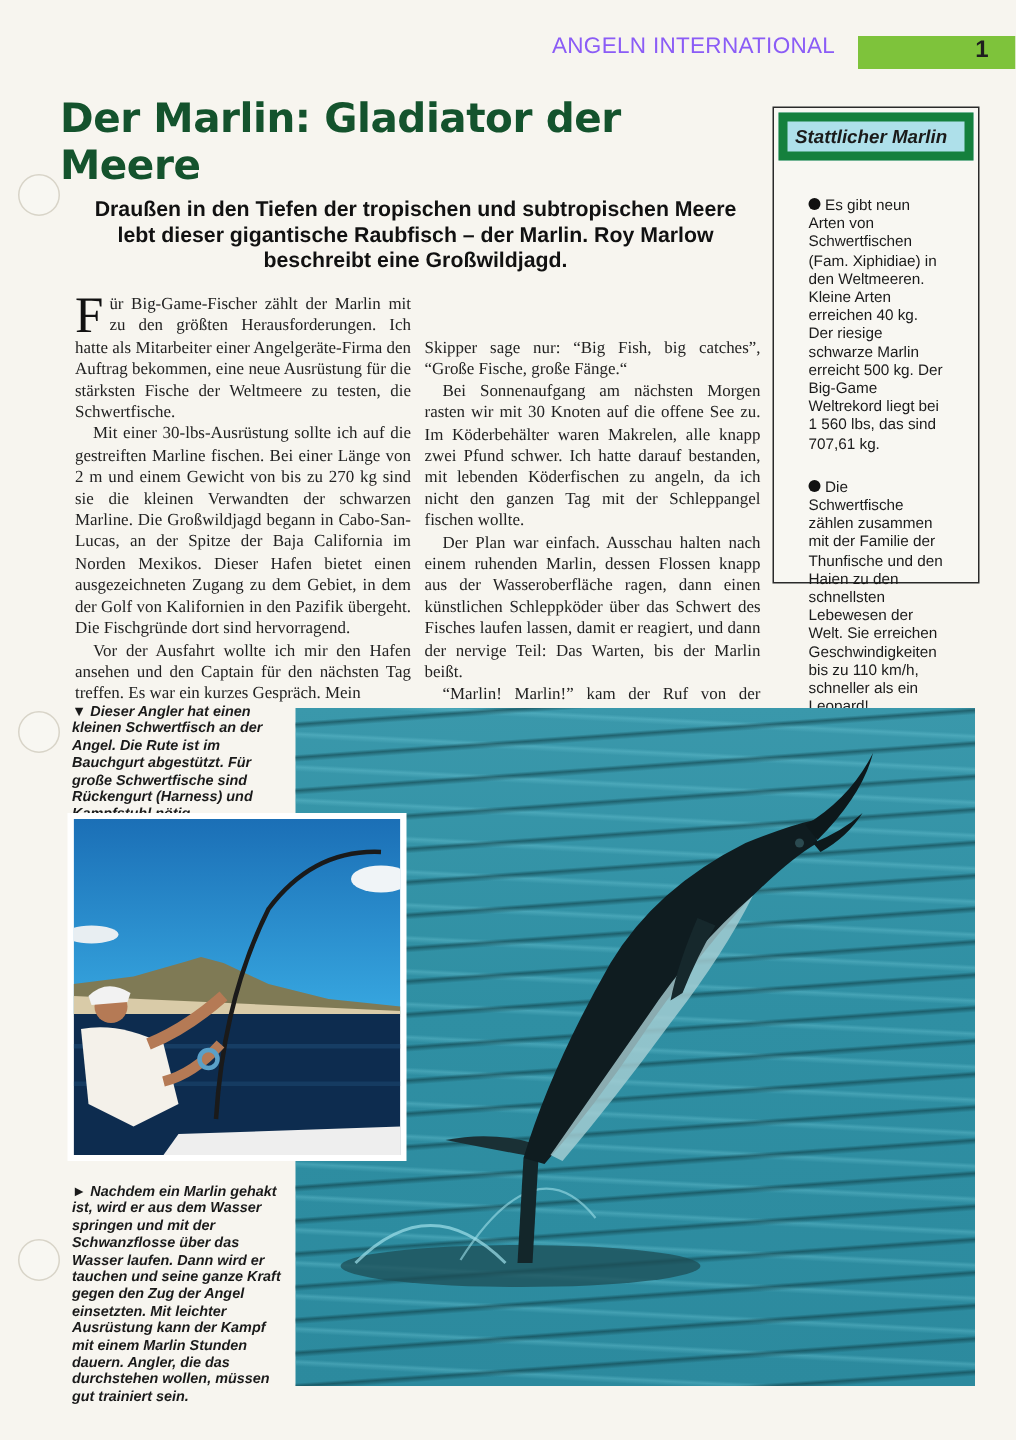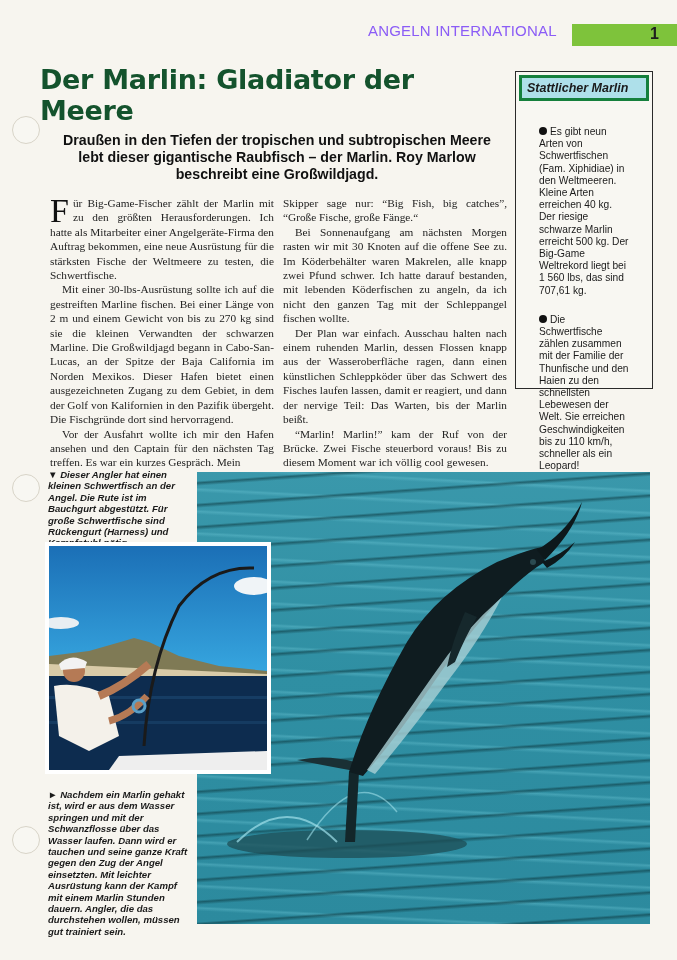--- a/index.html
+++ b/index.html
@@ -49,21 +49,21 @@
   .dropcap {
     float: left; font-size: 34px; line-height: 26px; margin: 2px 4px 0 0;
     font-family: "Liberation Serif", serif; color: #111;
   }
   
   .sidebar {
     position: absolute; left: 515px; top: 71px; width: 136px; height: 316px;
     border: 1px solid #2a2a2a; background: #f8f7f2;
   }
   .sidebar-head {
-    margin: 3px; height: 20px; background: #aee0ea; border: 3px solid #15803d;
+    margin: 3px; height: 20px; background: #aee0ea; border: 6px solid #15803d;
     font-family: "Liberation Sans", sans-serif; font-weight: bold; font-style: italic; font-size: 12.5px;
     line-height: 20px; padding-left: 5px; color: #1a1a1a;
   }
   .sidebar-body {
     padding: 5px 5px 0 6px;
     font-family: "Liberation Sans", sans-serif; font-size: 10.2px; line-height: 12.2px; color: #1a1a1a;
   }
   .sidebar-body p { margin: 17px; }
   .bullet { display: inline-block; width: 8px; height: 8px; border-radius: 50%; background: #111; margin-right: 3px; vertical-align: -0px; }
   
@@ -100,21 +100,21 @@
 
 <div class="main-title">Der Marlin: Gladiator der Meere</div>
 <div class="lead">Draußen in den Tiefen der tropischen und subtropischen Meere lebt dieser gigantische Raubfisch – der Marlin. Roy Marlow beschreibt eine Großwildjagd.</div>
 
 <div class="col" style="left:50px;">
   <p class="first"><span class="dropcap">F</span><span>ür Big-Game-Fischer zählt der Marlin mit zu den größten Herausforderungen. Ich hatte als Mitarbeiter einer Angelgeräte-Firma den Auftrag bekommen, eine neue Ausrüstung für die stärksten Fische der Weltmeere zu testen, die Schwertfische.</span></p>
   <p>Mit einer 30-lbs-Ausrüstung sollte ich auf die gestreiften Marline fischen. Bei einer Länge von 2 m und einem Gewicht von bis zu 270 kg sind sie die kleinen Verwandten der schwarzen Marline. Die Großwildjagd begann in Cabo-San-Lucas, an der Spitze der Baja California im Norden Mexikos. Dieser Hafen bietet einen ausgezeichneten Zugang zu dem Gebiet, in dem der Golf von Kalifornien in den Pazifik übergeht. Die Fischgründe dort sind hervorragend.</p>
   <p>Vor der Ausfahrt wollte ich mir den Hafen ansehen und den Captain für den nächsten Tag treffen. Es war ein kurzes Gespräch. Mein</p>
 </div>
 
-<div class="col" style="left:283px;">
+<div class="col" style="left:283px;margin-top:29px;">
   <p class="noindent">Skipper sage nur: “Big Fish, big catches”, “Große Fische, große Fänge.“</p>
   <p>Bei Sonnenaufgang am nächsten Morgen rasten wir mit 30 Knoten auf die offene See zu. Im Köderbehälter waren Makrelen, alle knapp zwei Pfund schwer. Ich hatte darauf bestanden, mit lebenden Köderfischen zu angeln, da ich nicht den ganzen Tag mit der Schleppangel fischen wollte.</p>
   <p>Der Plan war einfach. Ausschau halten nach einem ruhenden Marlin, dessen Flossen knapp aus der Wasseroberfläche ragen, dann einen künstlichen Schleppköder über das Schwert des Fisches laufen lassen, damit er reagiert, und dann der nervige Teil: Das Warten, bis der Marlin beißt.</p>
   <p>“Marlin! Marlin!” kam der Ruf von der Brücke. Zwei Fische steuerbord voraus! Bis zu diesem Moment war ich völlig cool gewesen.</p>
 </div>
 
 <div class="sidebar">
   <div class="sidebar-head">Stattlicher Marlin</div>
   <div class="sidebar-body">
     <p><span class="bullet"></span><span>Es gibt neun Arten von Schwertfischen (Fam. Xiphidiae) in den Weltmeeren. Kleine Arten erreichen 40 kg. Der riesige schwarze Marlin erreicht 500 kg. Der Big-Game Weltrekord liegt bei 1 560 lbs, das sind 707,61 kg.</span></p>

